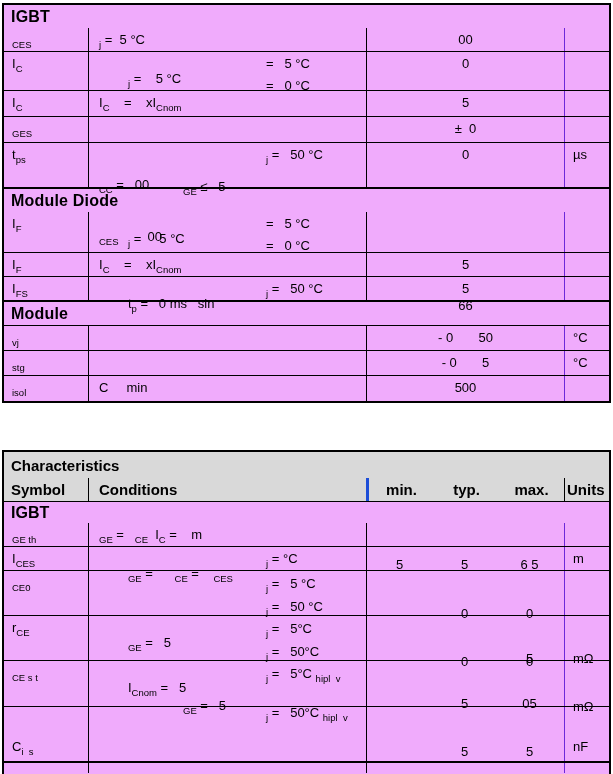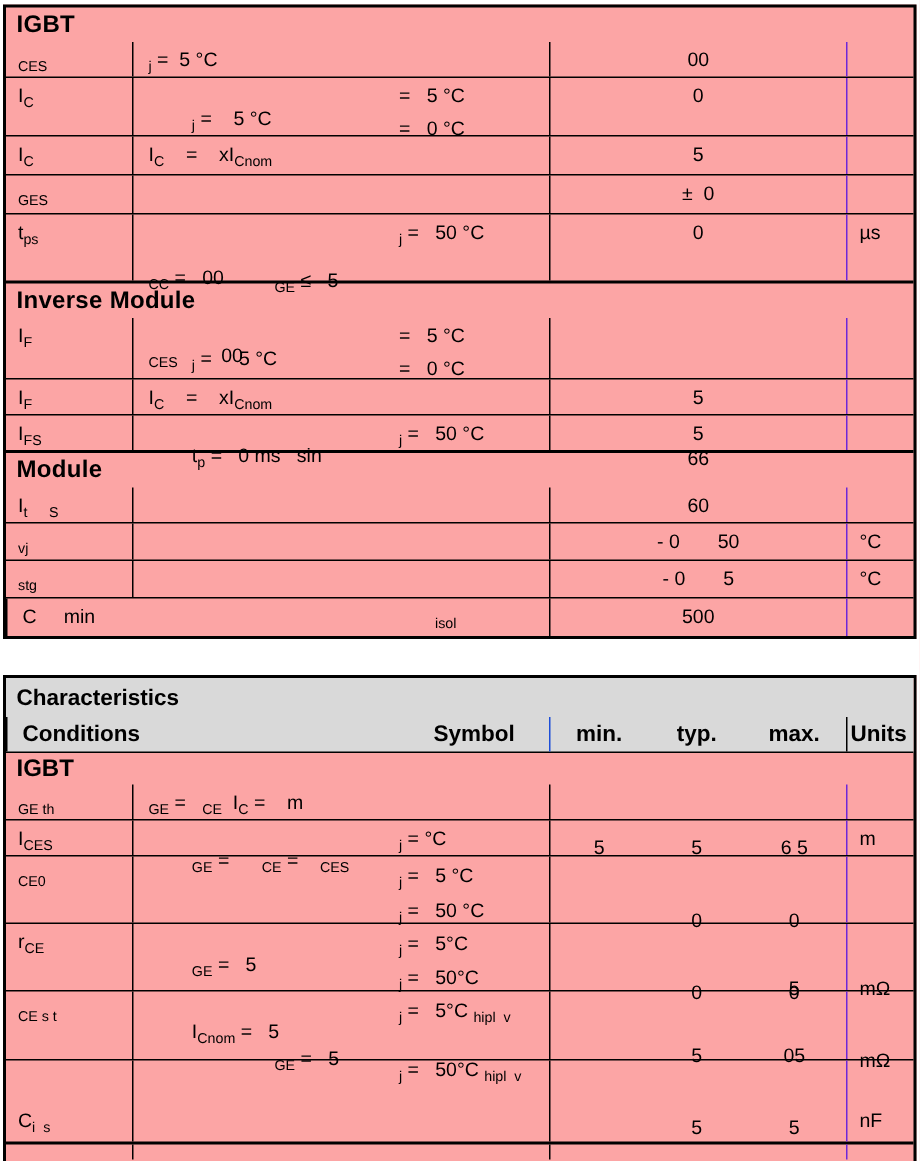--- a/index.html
+++ b/index.html
@@ -3,21 +3,21 @@
 <meta charset="utf-8">
 <style>
   * { margin:0; padding:0; box-sizing:border-box; }
   html,body { background:#fff; }
   body {
     width:613px; height:774px; overflow:hidden;
     font-family:"Liberation Sans", sans-serif;
     font-size:13px; color:#000;
   }
   .wrap { position:relative; width:613px; height:774px; background:#fff; overflow:hidden; }
-  .tbl { position:absolute; left:2px; width:609px; border:2px solid #000; background:#fca5a5; }
+  .tbl { position:absolute; left:2px; width:609px; border:2px solid #000; background:#f0abfc; }
   #t1 { top:3px; }
   #t2 { top:450px; height:340px; }
   .row { display:flex; align-items:stretch; }
   .bt  { border-top:1px solid #000; }
   .bt2 { border-top:2px solid #000; }
   .sec { font-weight:bold; font-size:16px; padding:3px 0 2px 7px; letter-spacing:0.2px; }
   .sec2 { font-weight:bold; font-size:15px; padding:2px 0 2px 7px; }
   .c { flex:none; }
   .sym  { width:84px;  padding:4px 0 0 8px; white-space:pre; }
   .cond { width:278px; border-left:1px solid #000; padding:4px 0 0 10px; position:relative; white-space:pre; }
@@ -32,21 +32,21 @@
   .mp  { position:absolute; left:94px;  top:4px;  white-space:pre;margin-top:32px; }
   
   .vrow { display:flex; }
   .v3 { width:65px; text-align:center; white-space:pre; }
   .gray { background:#d9d9d9; }
   .trow { display:flex; justify-content:space-between; padding:5px 10px 2px 7px; height:26px; }
   .ttl { font-weight:bold; font-size:15px; }
   .note { font-size:13px; white-space:pre; }
   .h-sym  { width:84px;  font-weight:bold; font-size:15px; padding:3px 0 0 7px; }
   .h-cond { width:278px; border-left:1px solid #000; font-weight:bold; font-size:15px; padding:3px 0 0 10px; }
-  .h-vals { width:198px; border-left:1px solid #1d4ed8; display:flex; }
+  .h-vals { width:198px; border-left:3px solid #1d4ed8; display:flex; }
   .h-v3 { width:65px; text-align:center; font-weight:bold; font-size:15px; padding-top:3px; }
   .h-units { width:55px; border-left:1px solid #000; font-weight:bold; font-size:15px; padding:3px 0 16px 2px; }
 </style>
 </head>
 <body>
 
 <div class="wrap">
 
   <div class="tbl" id="t1">
 
@@ -92,21 +92,21 @@
         <div class="ln"><sub>CC</sub> =   00</div>
         <div class="ln"><sub>CES</sub>        00</div>
         <span class="mp"><sub>GE</sub> ≤   5</span>
         <span class="rp"><sub>j</sub> =   50 °C</span>
       </div>
       <div class="c val">0</div>
       <div class="c unit">µs</div>
     </div>
 
     <div class="row bt2">
-      <div class="sec">Inverse Module</div>
+      <div class="sec">Module Diode</div>
     </div>
 
     <div class="row" style="height:40px">
       <div class="c sym">I<sub>F</sub></div>
       <div class="c cond">
         <span><sub>j</sub> =     5 °C</span>
         <span class="rp">=   5 °C</span>
         <span class="rp2">=   0 °C</span>
       </div>
       <div class="c val">
@@ -130,59 +130,53 @@
         <span class="rp"><sub>j</sub> =   50 °C</span>
       </div>
       <div class="c val">5</div>
       <div class="c unit"></div>
     </div>
 
     <div class="row bt2">
       <div class="sec">Module</div>
     </div>
 
-    <div class="row" style="height:23px">
-      <div class="c sym">I<sub>t</sub>    <sub>S</sub></div>
-      <div class="c cond"></div>
-      <div class="c val">60</div>
-      <div class="c unit"></div>
-    </div>
 
     <div class="row bt" style="height:25px">
       <div class="c sym"><sub>vj</sub></div>
       <div class="c cond"></div>
       <div class="c val">- 0       50</div>
       <div class="c unit">°C</div>
     </div>
 
     <div class="row bt" style="height:25px">
       <div class="c sym"><sub>stg</sub></div>
       <div class="c cond"></div>
       <div class="c val">- 0       5</div>
       <div class="c unit">°C</div>
     </div>
 
     <div class="row bt" style="height:26px">
+      <div class="c sym"><sub>isol</sub></div>
       <div class="c cond">C     min</div>
-      <div class="c sym"><sub>isol</sub></div>
       <div class="c val">500</div>
       <div class="c unit"></div>
     </div>
 
   </div>
 
   <div class="tbl" id="t2">
 
     <div class="trow gray">
       <span class="ttl">Characteristics</span>
     </div>
 
     <div class="row gray" style="height:24px; border-bottom:1px solid #000;">
+      <div class="c h-sym">Symbol</div>
       <div class="c h-cond">Conditions</div>
-      <div class="c h-sym">Symbol</div>
       <div class="c h-vals">
         <div class="h-v3">min.</div>
         <div class="h-v3">typ.</div>
         <div class="h-v3">max.</div>
       </div>
       <div class="c h-units">Units</div>
     </div>
 
     <div class="row" style="height:21px">
       <div class="sec2" style="font-size:16px">IGBT</div>

